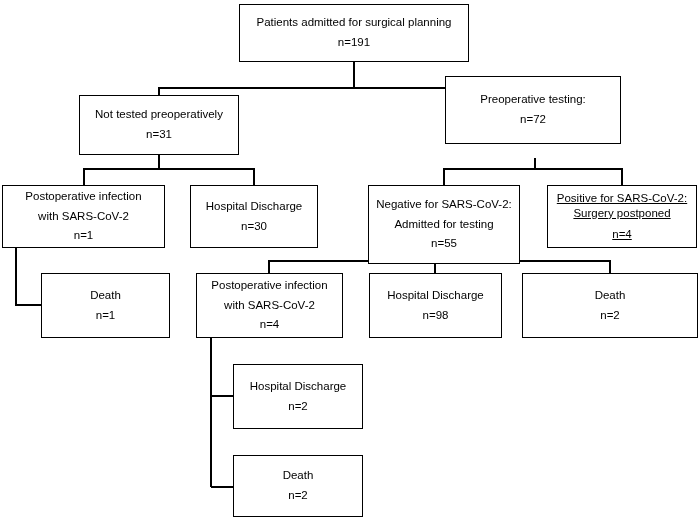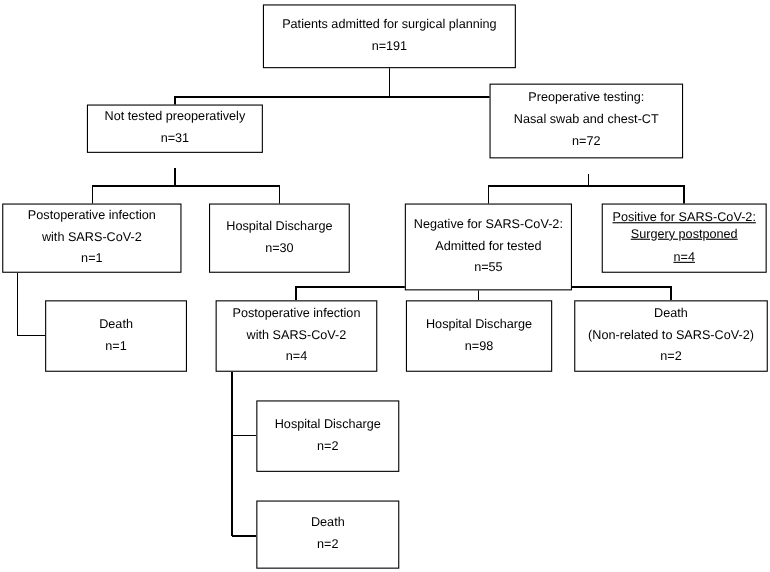--- a/index.html
+++ b/index.html
@@ -75,45 +75,44 @@
     <polyline points="211,338 211,487"></polyline>
     <polyline points="211,396 233,396"></polyline>
     <polyline points="211,487 233,487"></polyline>
   </svg>
 
   <div class="node" style="left:239px; top:4px; width:230px; height:58px;">
     <span class="ln">Patients admitted for surgical planning</span>
     <span class="ln">n=191</span>
   </div>
 
-  <div class="node" style="left:79px; top:95px; width:160px; height:44px;">
+  <div class="node" style="left:79px; top:95px; width:160px; height:60px;">
     <span class="ln">Not tested preoperatively</span>
     <span class="ln">n=31</span>
   </div>
 
   <div class="node" style="left:445px; top:76px; width:176px; height:68px;">
     <span class="ln">Preoperative testing:</span>
-    <span class="ln">Nasal swab and chest-CT</span>
     <span class="ln">n=72</span>
   </div>
 
   <div class="node" style="left:2px; top:185px; width:163px; height:63px;">
     <span class="ln">Postoperative infection</span>
     <span class="ln">with SARS-CoV-2</span>
     <span class="ln">n=1</span>
   </div>
 
   <div class="node" style="left:190px; top:185px; width:128px; height:63px;">
     <span class="ln">Hospital Discharge</span>
     <span class="ln">n=30</span>
   </div>
 
   <div class="node" style="left:368px; top:185px; width:152px; height:79px;">
     <span class="ln">Negative for SARS-CoV-2:</span>
-    <span class="ln">Admitted for tested</span>
+    <span class="ln">Admitted for testing</span>
     <span class="ln">n=55</span>
   </div>
 
   <div class="node tight" style="left:547px; top:185px; width:150px; height:63px;text-decoration:underline;">
     <span class="ln">Positive for SARS-CoV-2:</span>
     <span class="ln">Surgery postponed</span>
     <span class="ln" style="margin-top:7px;">n=4</span>
   </div>
 
   <div class="node" style="left:41px; top:273px; width:129px; height:65px;">
@@ -127,21 +126,20 @@
     <span class="ln">n=4</span>
   </div>
 
   <div class="node" style="left:369px; top:273px; width:133px; height:65px;">
     <span class="ln">Hospital Discharge</span>
     <span class="ln">n=98</span>
   </div>
 
   <div class="node" style="left:522px; top:273px; width:176px; height:65px;">
     <span class="ln">Death</span>
-    <span class="ln">(Non-related to SARS-CoV-2)</span>
     <span class="ln">n=2</span>
   </div>
 
   <div class="node" style="left:233px; top:364px; width:130px; height:65px;">
     <span class="ln">Hospital Discharge</span>
     <span class="ln">n=2</span>
   </div>
 
   <div class="node" style="left:233px; top:455px; width:130px; height:62px;">
     <span class="ln">Death</span>

